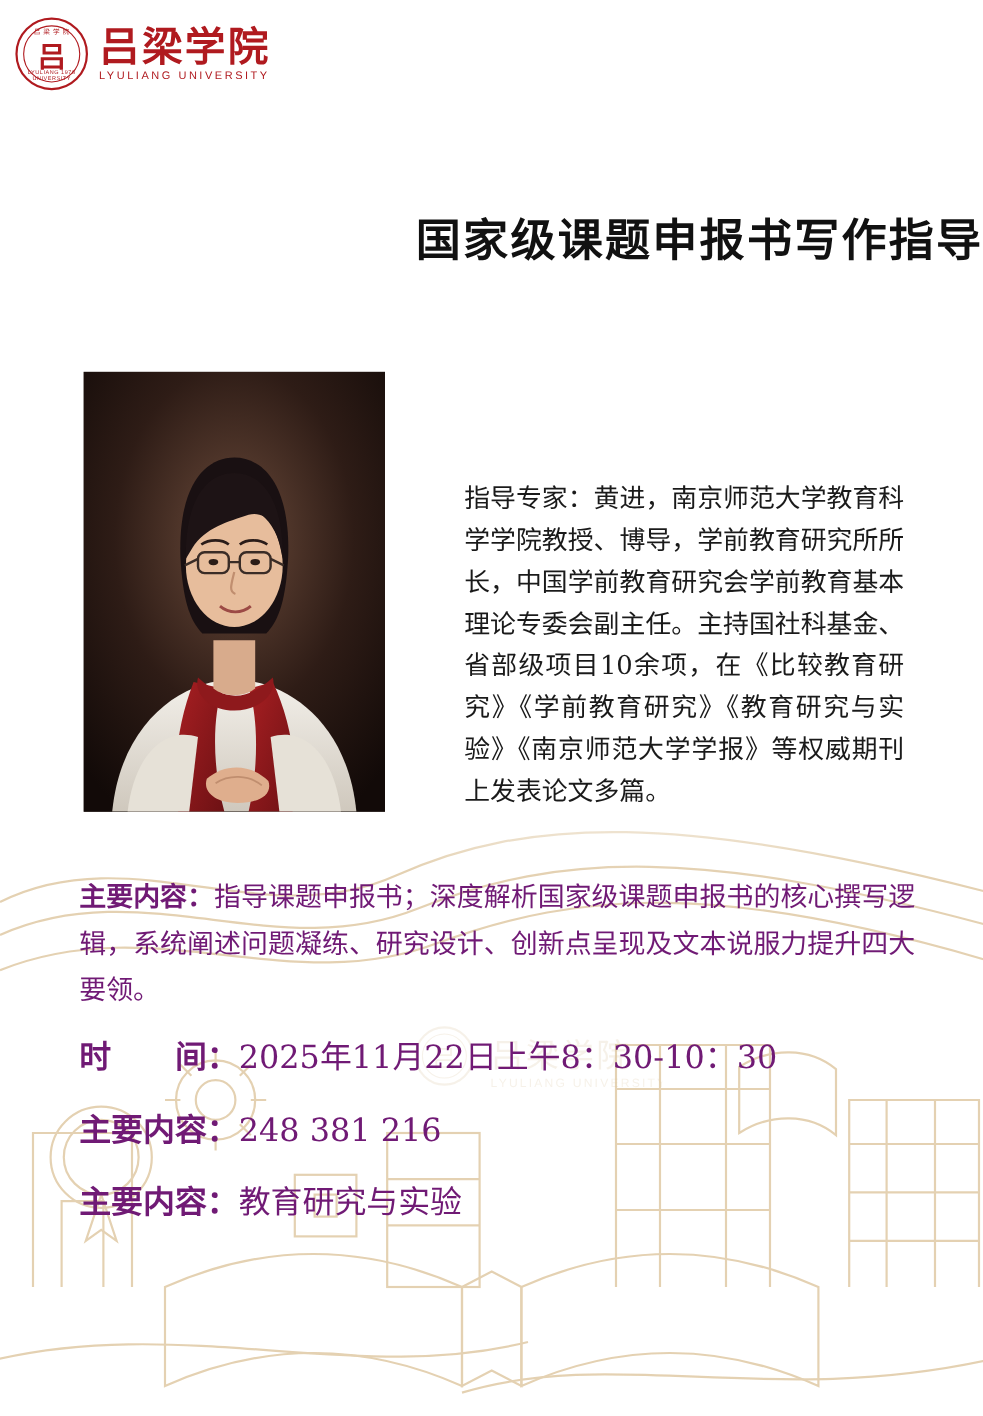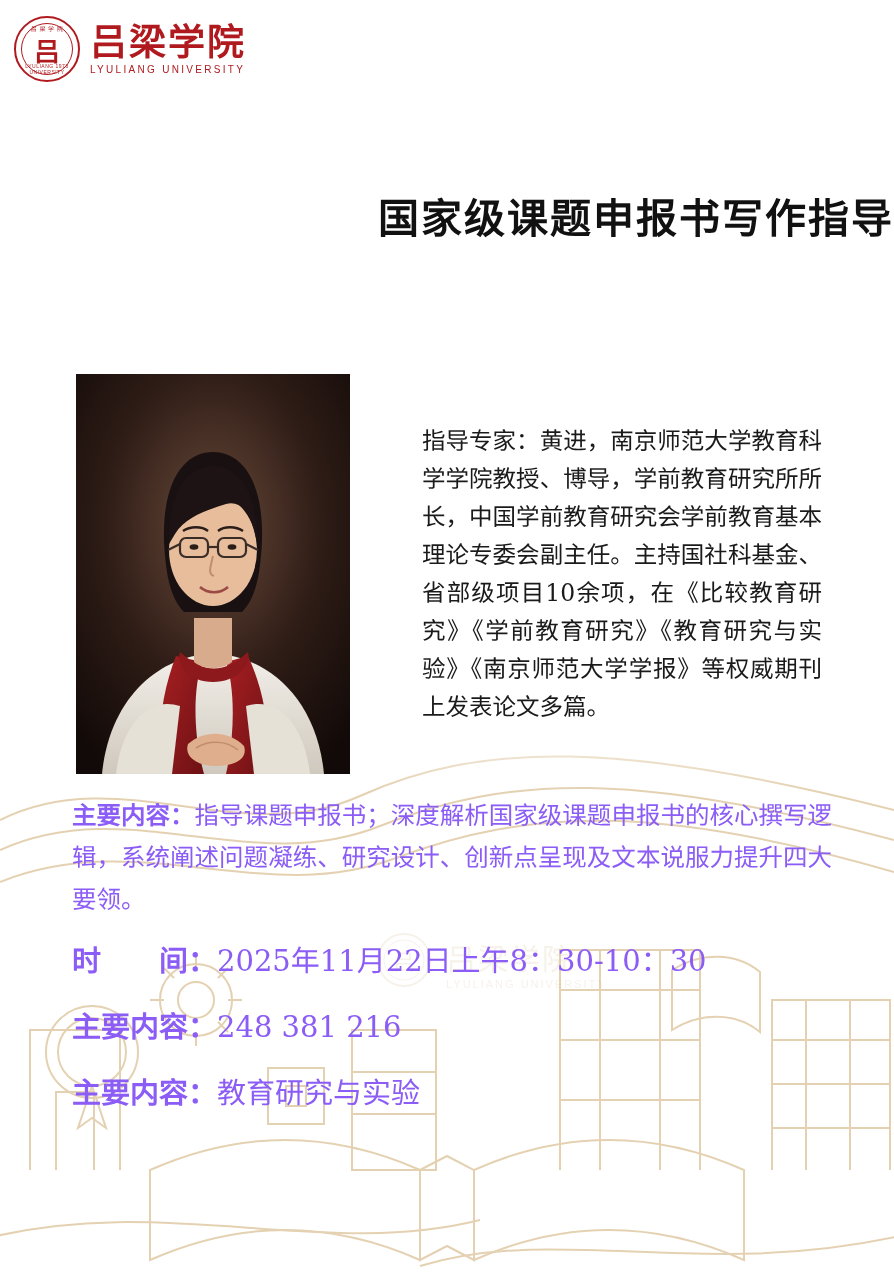--- a/index.html
+++ b/index.html
@@ -130,23 +130,22 @@
     font-family: "DejaVu Serif", serif;
   }
 
   
   .expert-row {
     position: absolute;
     top: 338px;
     left: 76px;
     width: 760px;
     display: flex;
-    align-items: center;
+    align-items: flex-end;
     z-index: 2;
-    margin-top: 36px;
   }
   .portrait {
     width: 274px;
     height: 400px;
     flex: 0 0 auto;
     position: relative;
     overflow: hidden;
     background: #1a0f0c;
   }
   .portrait svg { display: block; }
@@ -162,21 +161,21 @@
     font-family: "DejaVu Serif", serif;
   }
 
   
   .content {
     position: absolute;
     top: 795px;
     left: 72px;
     width: 760px;
     z-index: 2;
-    color: #8b5cf6;
+    color: #701a75;
   }
   .para {
     font-size: 24.5px;
     line-height: 1.72;
     text-align: justify;
     text-justify: inter-ideograph;
     font-family: "DejaVu Serif", serif;
   }
   .label-b {
     font-weight: bold;

